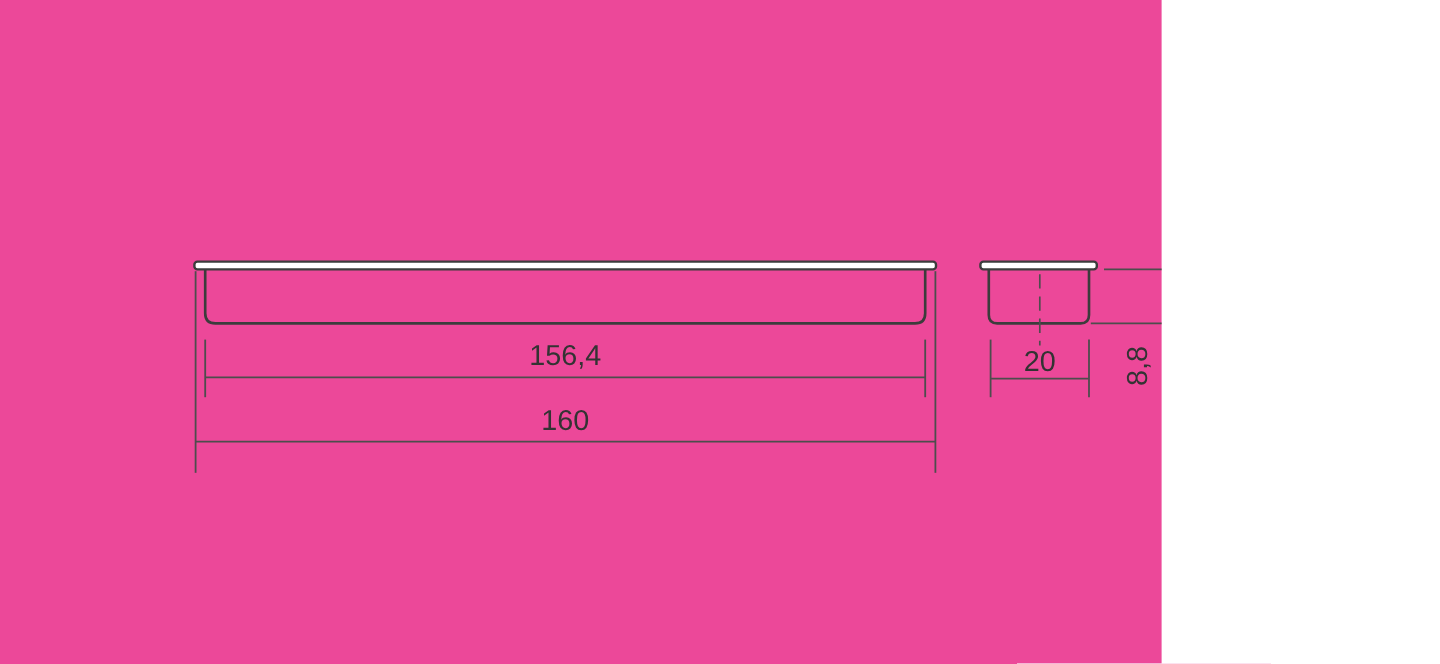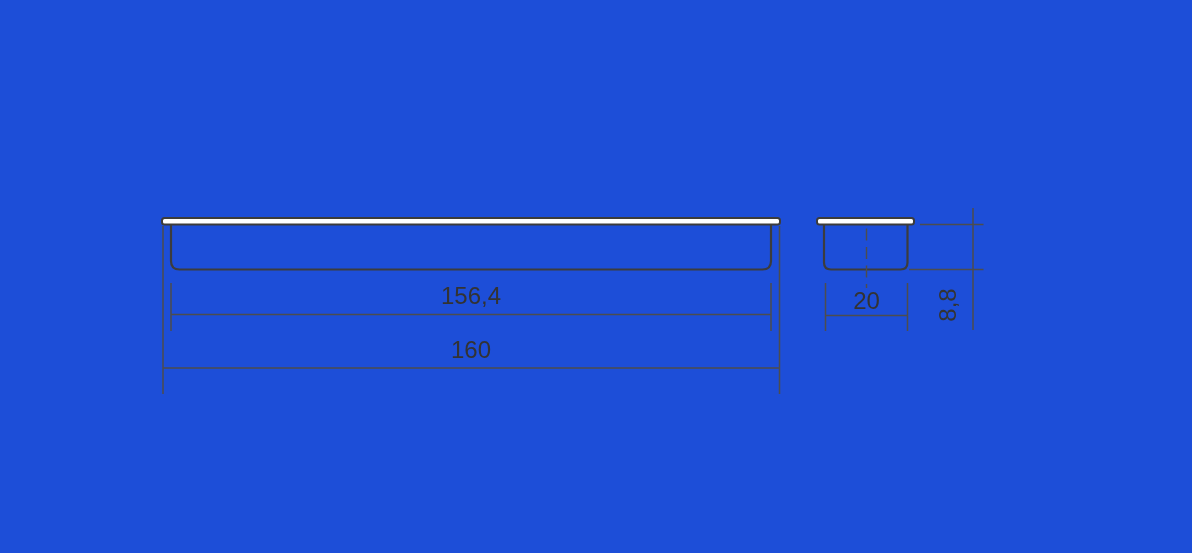--- a/index.html
+++ b/index.html
@@ -2,23 +2,23 @@
 <html><head>
 <meta charset="utf-8">
 <style>
   html, body {
     margin: 0;
     padding: 0;
     background: #ffffff;
   }
   .canvas {
     position: relative;
-    width: 1192px;
+    width: 968px;
     height: 553px;
-    background: #1d4ed8;
+    background: #ec4899;
     overflow: hidden;
     font-family: "Liberation Sans", sans-serif;
   }
   svg { display: block; }
   .outline {
     fill: none;
     stroke: #3c3c3c;
     stroke-width: 2.2;
     stroke-linejoin: round;
   }

